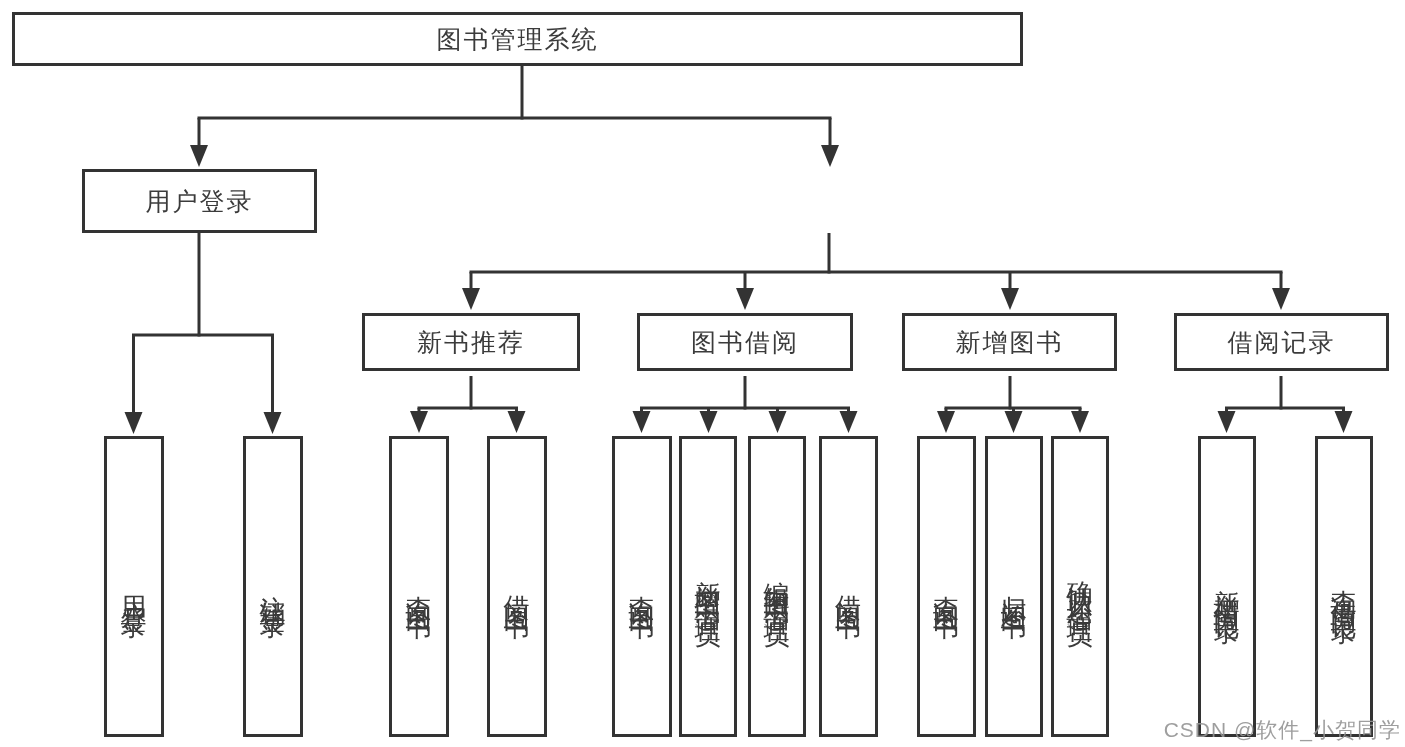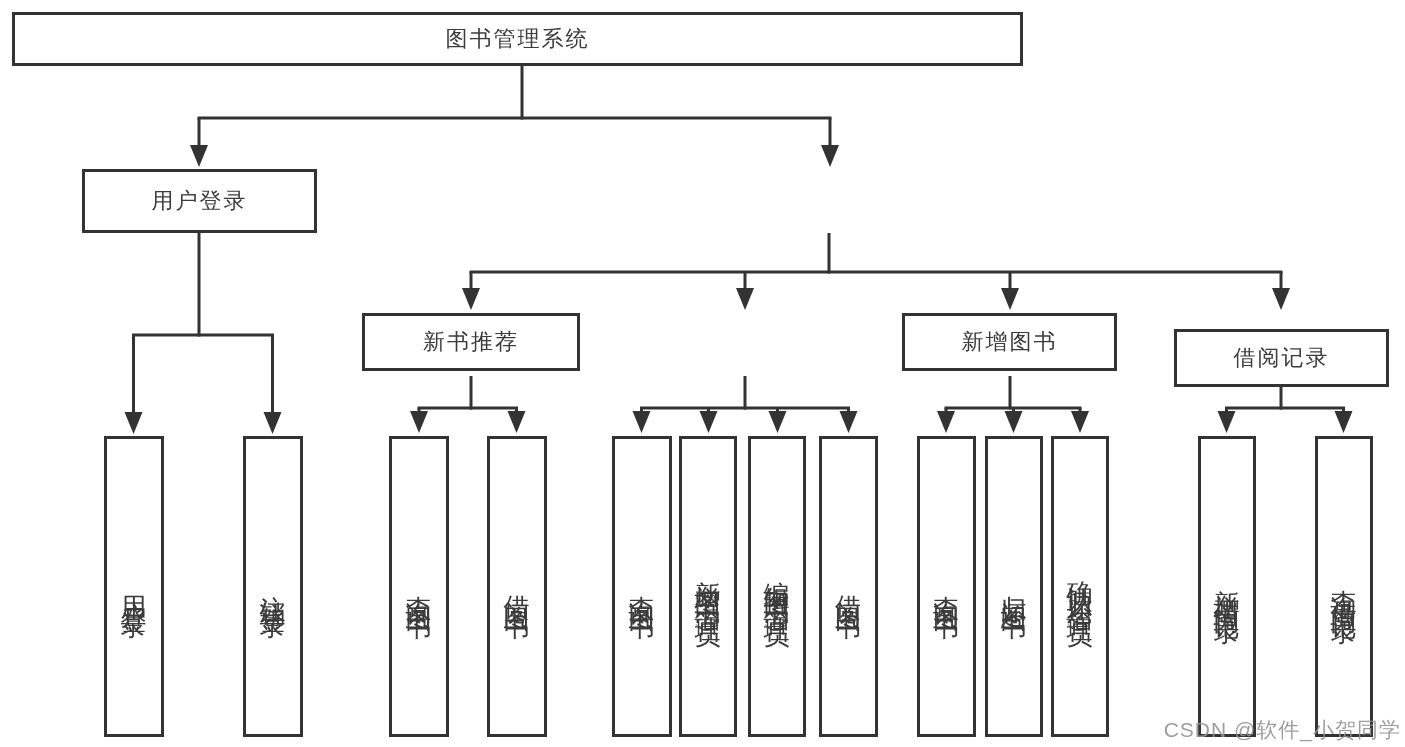--- a/index.html
+++ b/index.html
@@ -22,42 +22,42 @@
     box-sizing: border-box;
     background: #ffffff;
     border: 3px solid #333333;
     color: #3b3b3b;
     display: flex;
     align-items: center;
     justify-content: center;
     text-align: center;
   }
   .h {
-    font-size: 22px;
+    font-size: 25px;
     letter-spacing: 2px;
     white-space: nowrap;
     font-family: Liberation Serif, serif;
   }
   .v {
     writing-mode: vertical-rl;
     text-orientation: mixed;
     font-size: 26px;
     letter-spacing: 6px;
     line-height: 1;
     padding: 6px 0;
   }
   
   .root  { left: 12px;   top: 12px;  width: 1011px; height: 54px; }
   .n2a   { left: 82px;   top: 169px; width: 235px;  height: 64px; }
   .n2b   { left: 712px;  top: 169px; width: 235px;  height: 64px; }
   .n3    { top: 313px; height: 58px; }
   .n3a   { left: 362px;  width: 218px; }
   .n3b   { left: 637px;  width: 216px; }
   .n3c   { left: 902px;  width: 215px; }
-  .n3d   { left: 1174px; width: 215px; margin-top: 16px; }
+  .n3d   { left: 1174px; width: 215px; }
   .leaf  { top: 436px; height: 301px; }
   .l1  { left: 104px;  width: 60px; }
   .l2  { left: 243px;  width: 60px; }
   .l3  { left: 389px;  width: 60px; }
   .l4  { left: 487px;  width: 60px; }
   .l5  { left: 612px;  width: 60px; }
   .l6  { left: 679px;  width: 58px; }
   .l7  { left: 748px;  width: 58px; }
   .l8  { left: 819px;  width: 59px; }
   .l9  { left: 917px;  width: 59px; }
@@ -151,20 +151,21 @@
       <line x1="1343.5" y1="408" x2="1343.5" y2="415"></line>
       <polygon points="1334.5,411 1352.5,411 1343.5,433"></polygon>
     </g>
   </svg>
 
   <div class="node h root">图书管理系统</div>
 
   <div class="node h n2a">用户登录</div>
 
   <div class="node h n3 n3a">新书推荐</div>
+  <div class="node h n3 n3b">图书借阅</div>
   <div class="node h n3 n3c">新增图书</div>
   <div class="node h n3 n3d">借阅记录</div>
 
   <div class="node v leaf l1">用户登录</div>
   <div class="node v leaf l2">注销登录</div>
 
   <div class="node v leaf l3">查询图书</div>
   <div class="node v leaf l4">借阅图书</div>
 
   <div class="node v leaf l5">查询图书</div>

